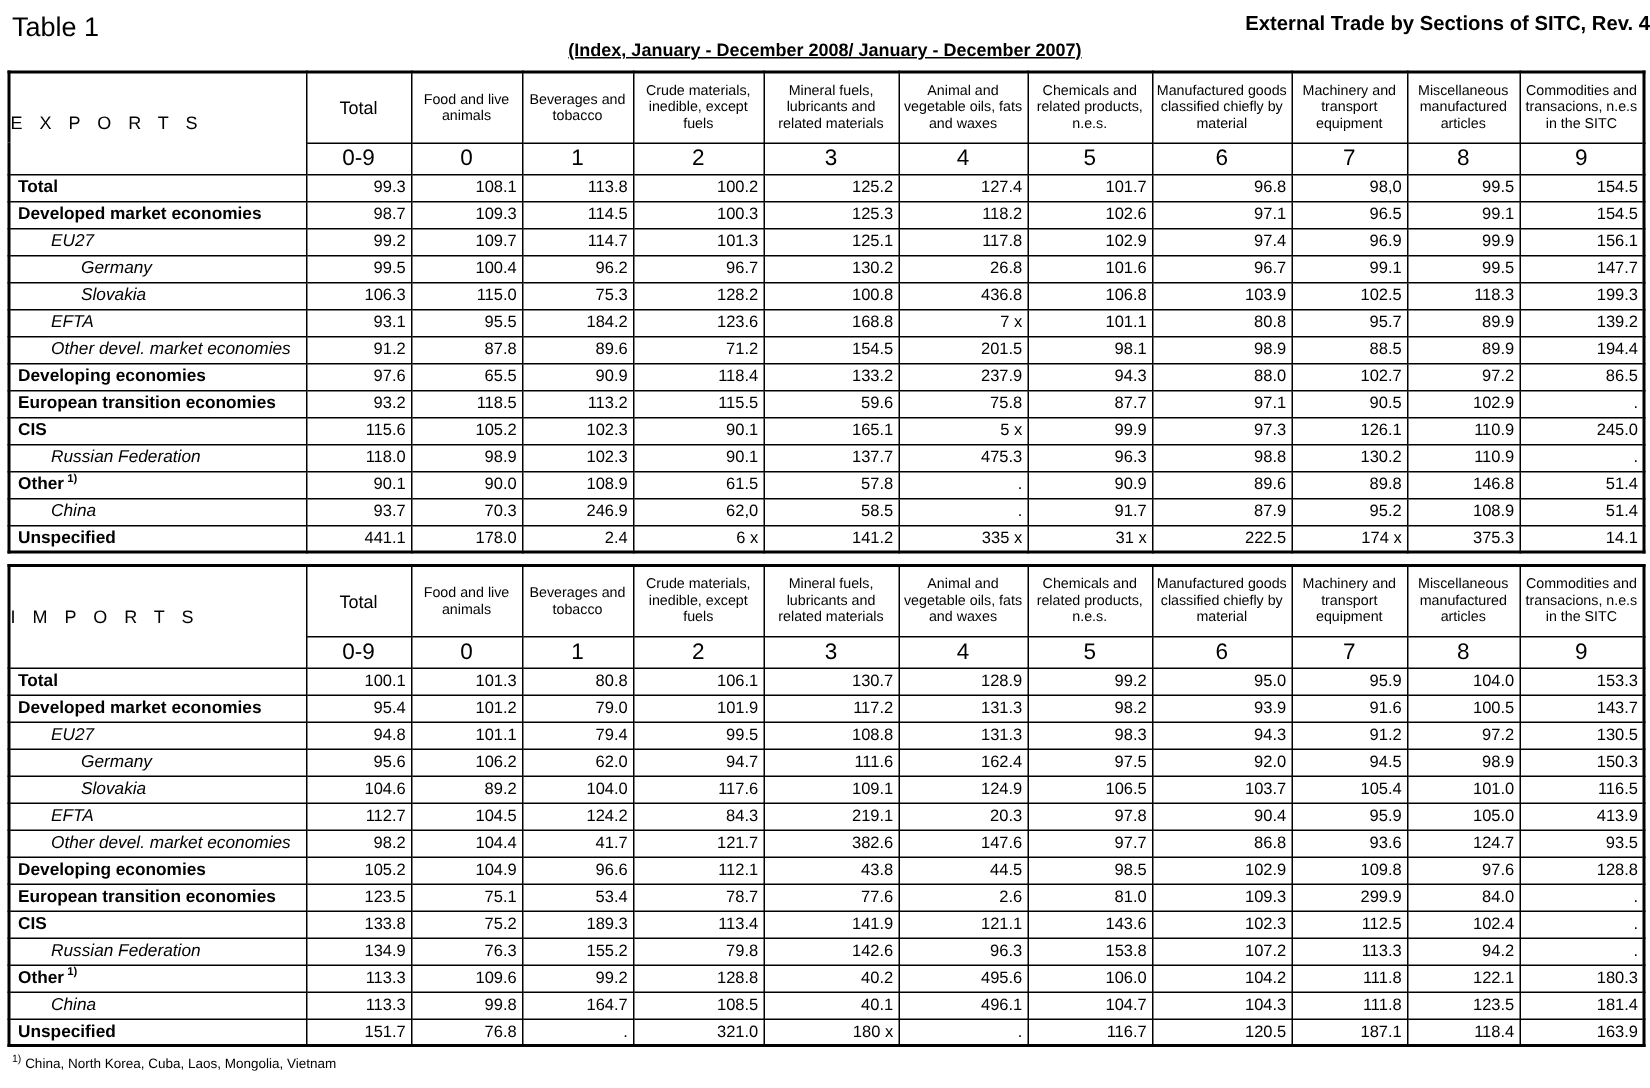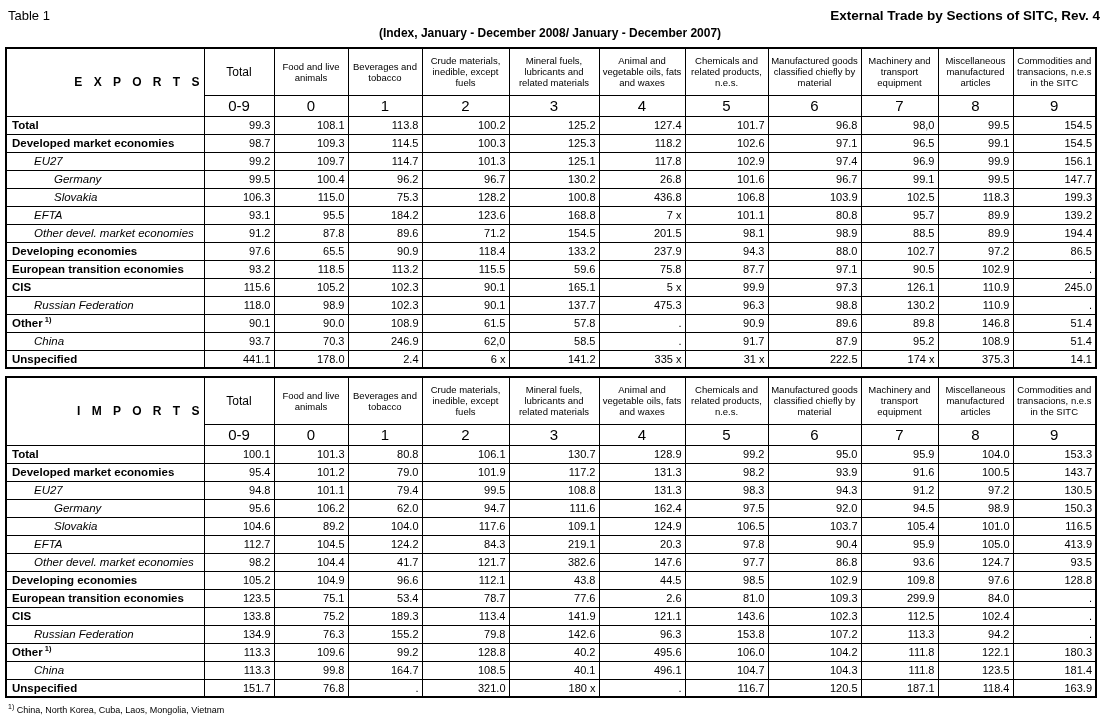--- a/index.html
+++ b/index.html
@@ -5,40 +5,40 @@
   * { box-sizing: border-box; }
   html, body { margin: 0; padding: 0; background: #fff; }
   body {
     width: 1100px; height: 725px;
     font-family: "Liberation Sans", "DejaVu Sans", sans-serif;
     color: #000; overflow: hidden;
   }
   .topbar { position: relative; height: 42px; }
   .table-label {
     position: absolute; left: 8px; top: 8px;
-    font-size: 13px;
+    font-size: 18px;
   }
   .title {
     text-align: right; font-weight: bold; font-size: 13.5px; padding-top: 8px;
   }
   .subtitle {
-    text-align: center; font-weight: bold; font-size: 12px; padding-top: 3px;
+    text-align: center; font-weight: bold; font-size: 12px; padding-top: 3px; text-decoration: underline;
   }
   table.sitc {
     border-collapse: collapse; table-layout: fixed;
     width: 1090px; margin: 0 0 0 5px;
     border: 2px solid #000;
   }
   table.sitc.first { margin-top: 5px; margin-bottom: 7px; }
   .sitc th, .sitc td {
     border: 1px solid #000; padding: 0; overflow: hidden; white-space: nowrap;
   }
   th.side-label {
-    font-weight: bold; font-size: 12px; letter-spacing: 4px;
-    text-align: right; vertical-align: middle;
+    font-weight: normal; font-size: 12px; letter-spacing: 4px;
+    text-align: left; vertical-align: middle;
   }
   th.col-name {
     font-weight: normal; font-size: 9.5px; line-height: 1.18;
     text-align: center; vertical-align: middle;
     height: 47px; padding: 2px 1px; white-space: normal;
   }
   th.col-name.total { font-size: 12px; }
   td.code {
     height: 21px; text-align: center; font-size: 15px; vertical-align: middle;
   }

